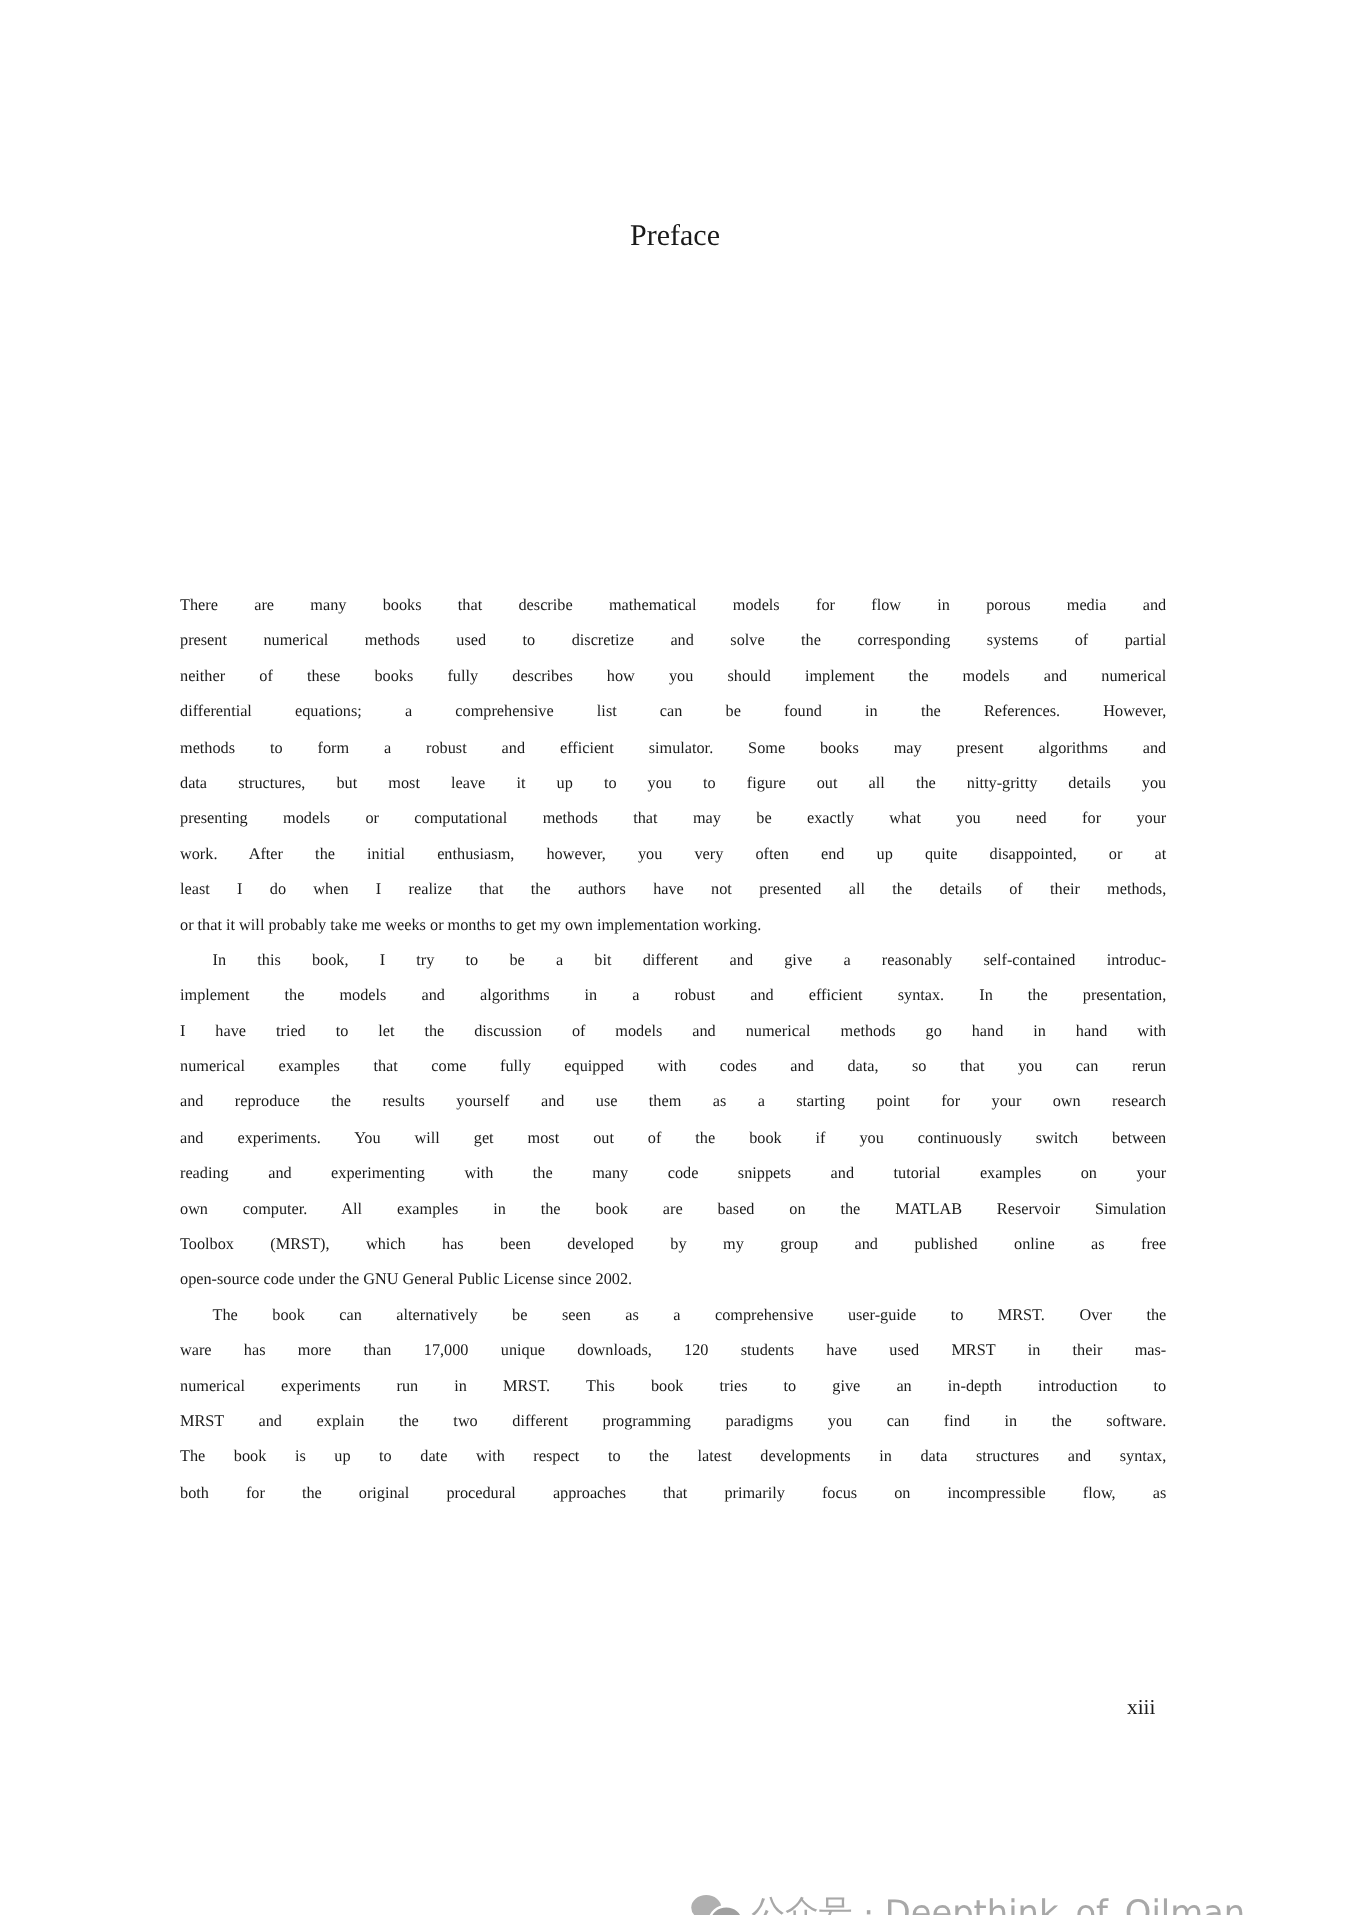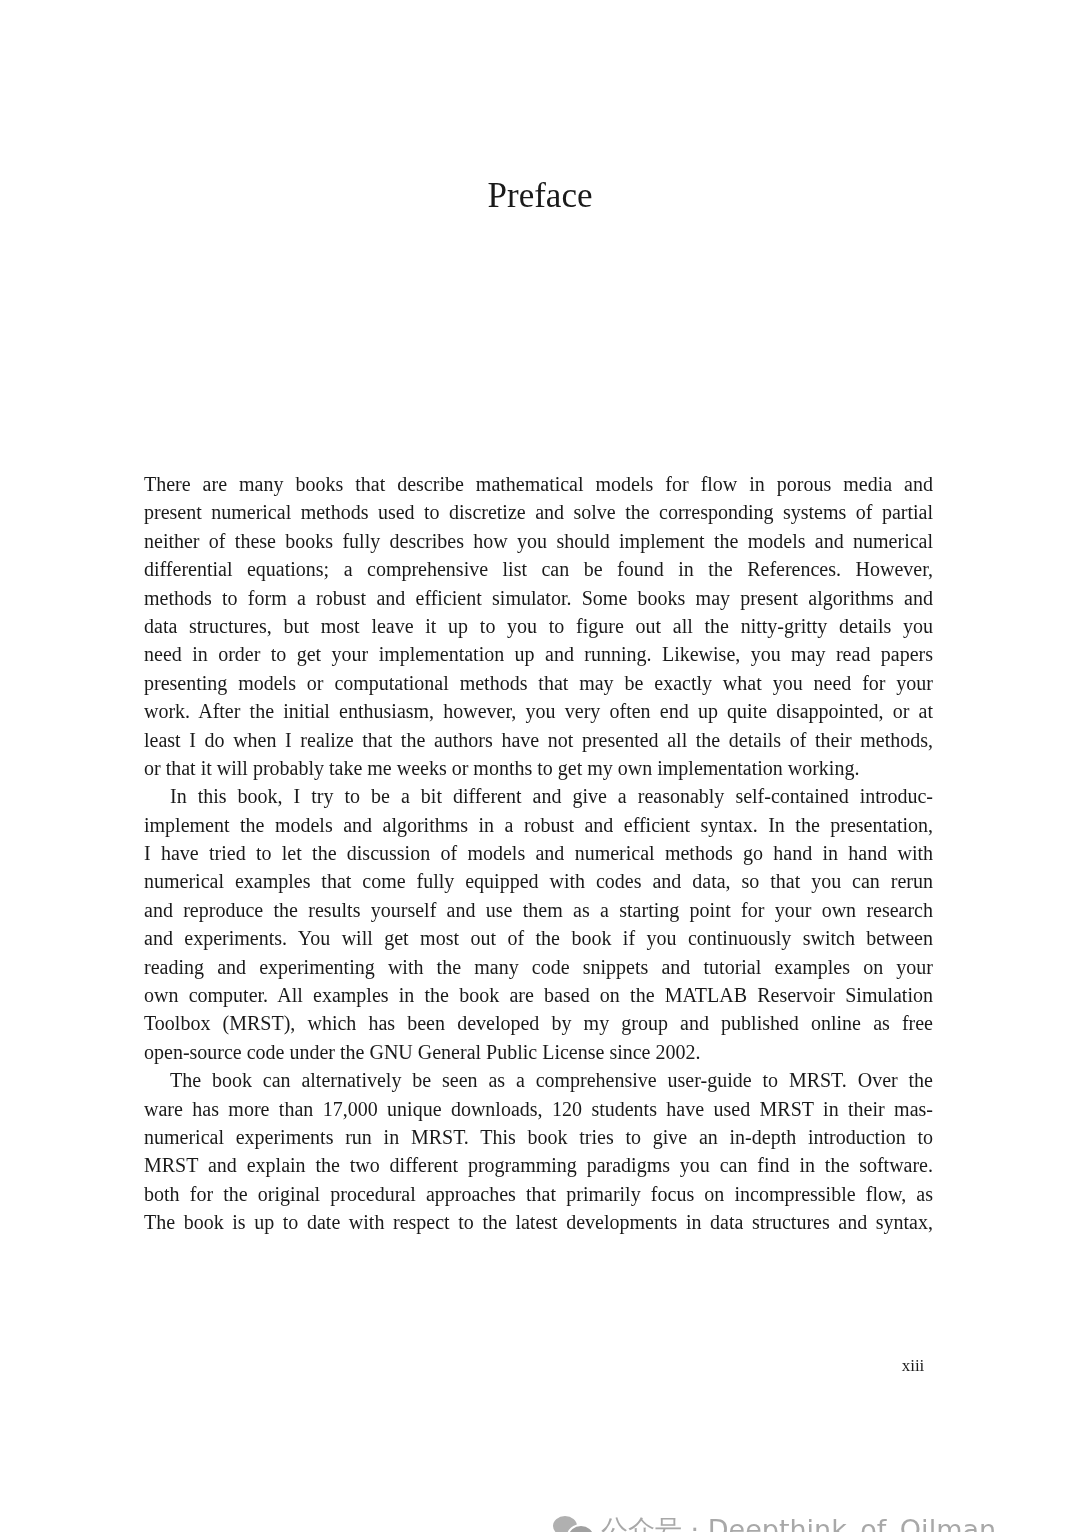--- a/index.html
+++ b/index.html
@@ -1,20 +1,20 @@
 <!DOCTYPE html>
 <html><head>
 <meta charset="utf-8">
 <style>
   html, body { margin: 0; padding: 0; background: #ffffff; }
   body { width: 1080px; height: 1532px; position: relative; overflow: hidden; color: #1a1a1a; }
   .title { position: absolute; top: 176px; left: 0; width: 1080px; text-align: center;
-           font-family: "Liberation Serif", "DejaVu Serif", serif; font-size: 35px; }
+           font-family: "Liberation Serif", "DejaVu Serif", serif; font-size: 24px; }
   .body-text { position: absolute; top: 470px; left: 144px; width: 789px;
-               font-family: "Liberation Serif", "DejaVu Serif", serif; font-size: 20px; }
+               font-family: "Liberation Serif", "DejaVu Serif", serif; font-size: 13px; }
   .line { height: 28.4px; line-height: 28.4px; text-align: justify; text-align-last: justify; white-space: nowrap; }
   .line.last { text-align-last: left; }
   .line.indent { padding-left: 26px; }
   .page-num { position: absolute; top: 1356px; left: 893px; width: 40px; text-align: center;
               font-family: "Liberation Serif", "DejaVu Serif", serif; font-size: 17px; }
   .watermark { position: absolute; top: 1512px; left: 553px; display: flex; align-items: center;
                color: #a8a8a8; font-family: "DejaVu Sans", sans-serif; font-size: 27px; justify-content: flex-end; }
   .wm-icon { width: 40px; height: 32px; margin-right: 8px; position: relative; }
   .bub1 { position: absolute; left: 0; top: 2px; width: 24px; height: 20px; border-radius: 50%; background: #b0b0b0; }
   .bub2 { position: absolute; left: 14px; top: 10px; width: 24px; height: 20px; border-radius: 50%; background: #a0a0a0; border: 2px solid #fff; }
@@ -25,21 +25,20 @@
 <div class="title">Preface</div>
 
 <div class="body-text">
   <div>
     <div class="line">There are many books that describe mathematical models for flow in porous media and</div>
     <div class="line">present numerical methods used to discretize and solve the corresponding systems of partial</div>
     <div class="line">neither of these books fully describes how you should implement the models and numerical</div>
     <div class="line">differential equations; a comprehensive list can be found in the References. However,</div>
     <div class="line">methods to form a robust and efficient simulator. Some books may present algorithms and</div>
     <div class="line">data structures, but most leave it up to you to figure out all the nitty-gritty details you</div>
-    <div class="line">need in order to get your implementation up and running. Likewise, you may read papers</div>
     <div class="line">presenting models or computational methods that may be exactly what you need for your</div>
     <div class="line">work. After the initial enthusiasm, however, you very often end up quite disappointed, or at</div>
     <div class="line">least I do when I realize that the authors have not presented all the details of their methods,</div>
     <div class="line last">or that it will probably take me weeks or months to get my own implementation working.</div>
   </div>
   <div>
     <div class="line indent">In this book, I try to be a bit different and give a reasonably self-contained introduc-</div>
     <div class="line">implement the models and algorithms in a robust and efficient syntax. In the presentation,</div>
     <div class="line">I have tried to let the discussion of models and numerical methods go hand in hand with</div>
     <div class="line">numerical examples that come fully equipped with codes and data, so that you can rerun</div>
@@ -48,22 +47,22 @@
     <div class="line">reading and experimenting with the many code snippets and tutorial examples on your</div>
     <div class="line">own computer. All examples in the book are based on the MATLAB Reservoir Simulation</div>
     <div class="line">Toolbox (MRST), which has been developed by my group and published online as free</div>
     <div class="line last">open-source code under the GNU General Public License since 2002.</div>
   </div>
   <div>
     <div class="line indent">The book can alternatively be seen as a comprehensive user-guide to MRST. Over the</div>
     <div class="line">ware has more than 17,000 unique downloads, 120 students have used MRST in their mas-</div>
     <div class="line">numerical experiments run in MRST. This book tries to give an in-depth introduction to</div>
     <div class="line">MRST and explain the two different programming paradigms you can find in the software.</div>
+    <div class="line">The book is up to date with respect to the latest developments in data structures and syntax,</div>
     <div class="line">both for the original procedural approaches that primarily focus on incompressible flow, as</div>
-    <div class="line">The book is up to date with respect to the latest developments in data structures and syntax,</div>
   </div>
 </div>
 
 <div class="page-num">xiii</div>
 
 <div class="watermark">
   <span class="wm-icon">
     <span class="bub1"></span>
       <span class="bub2"></span>
   </span>

